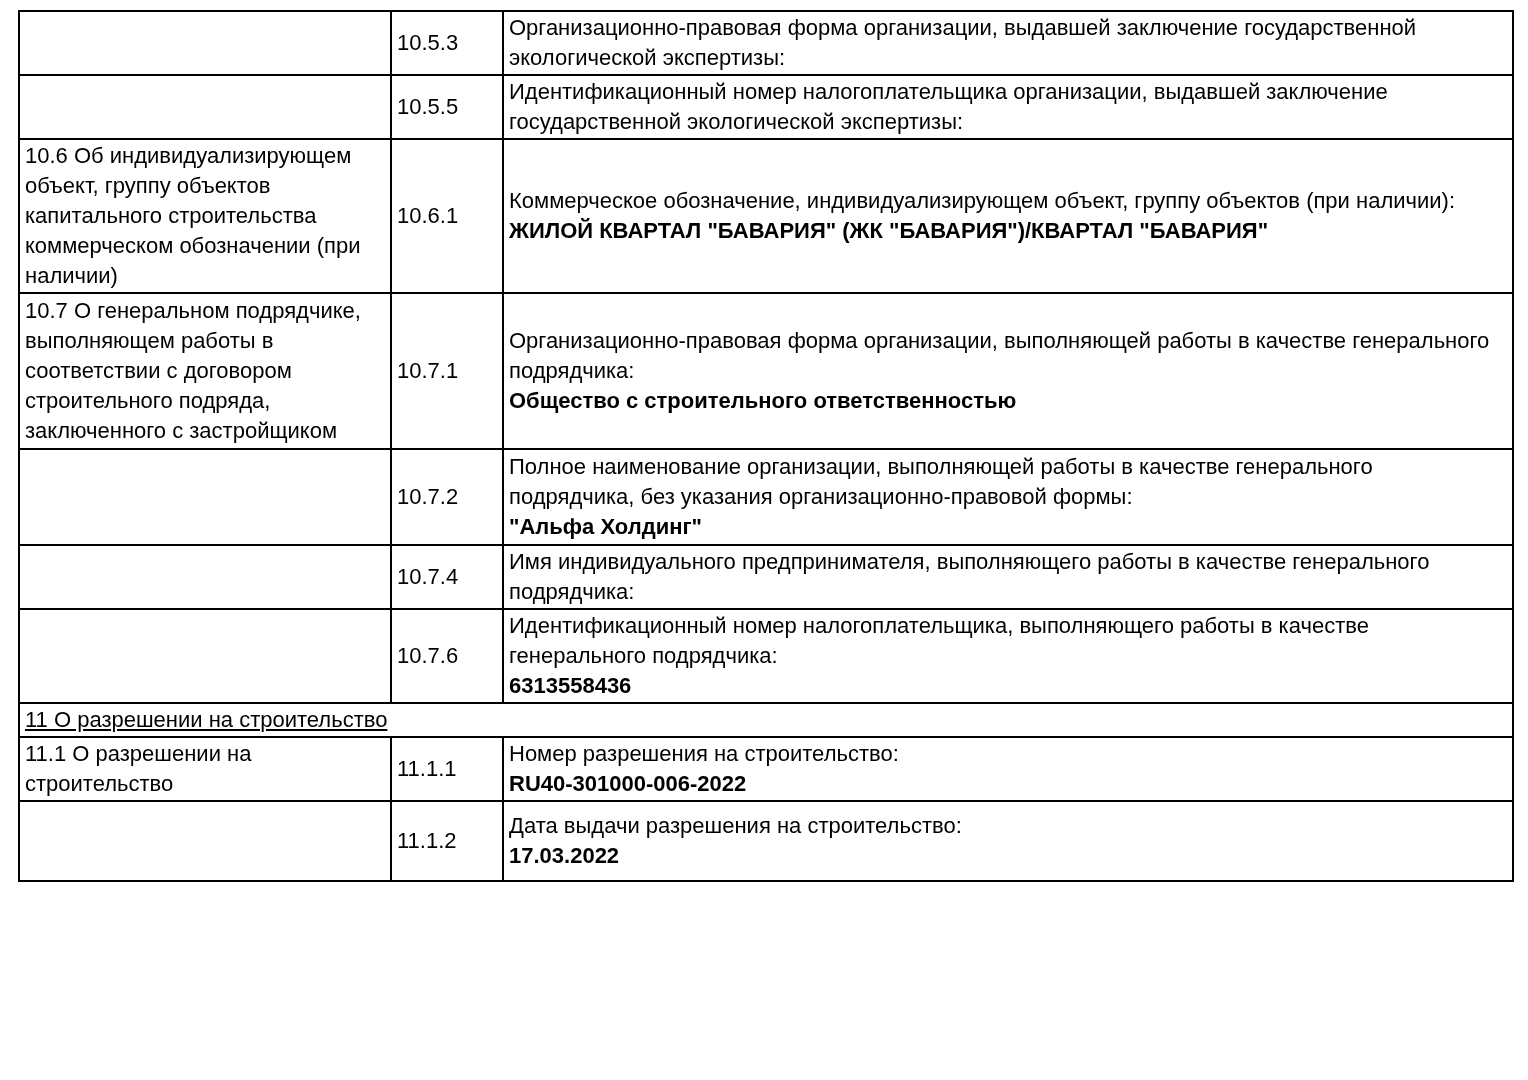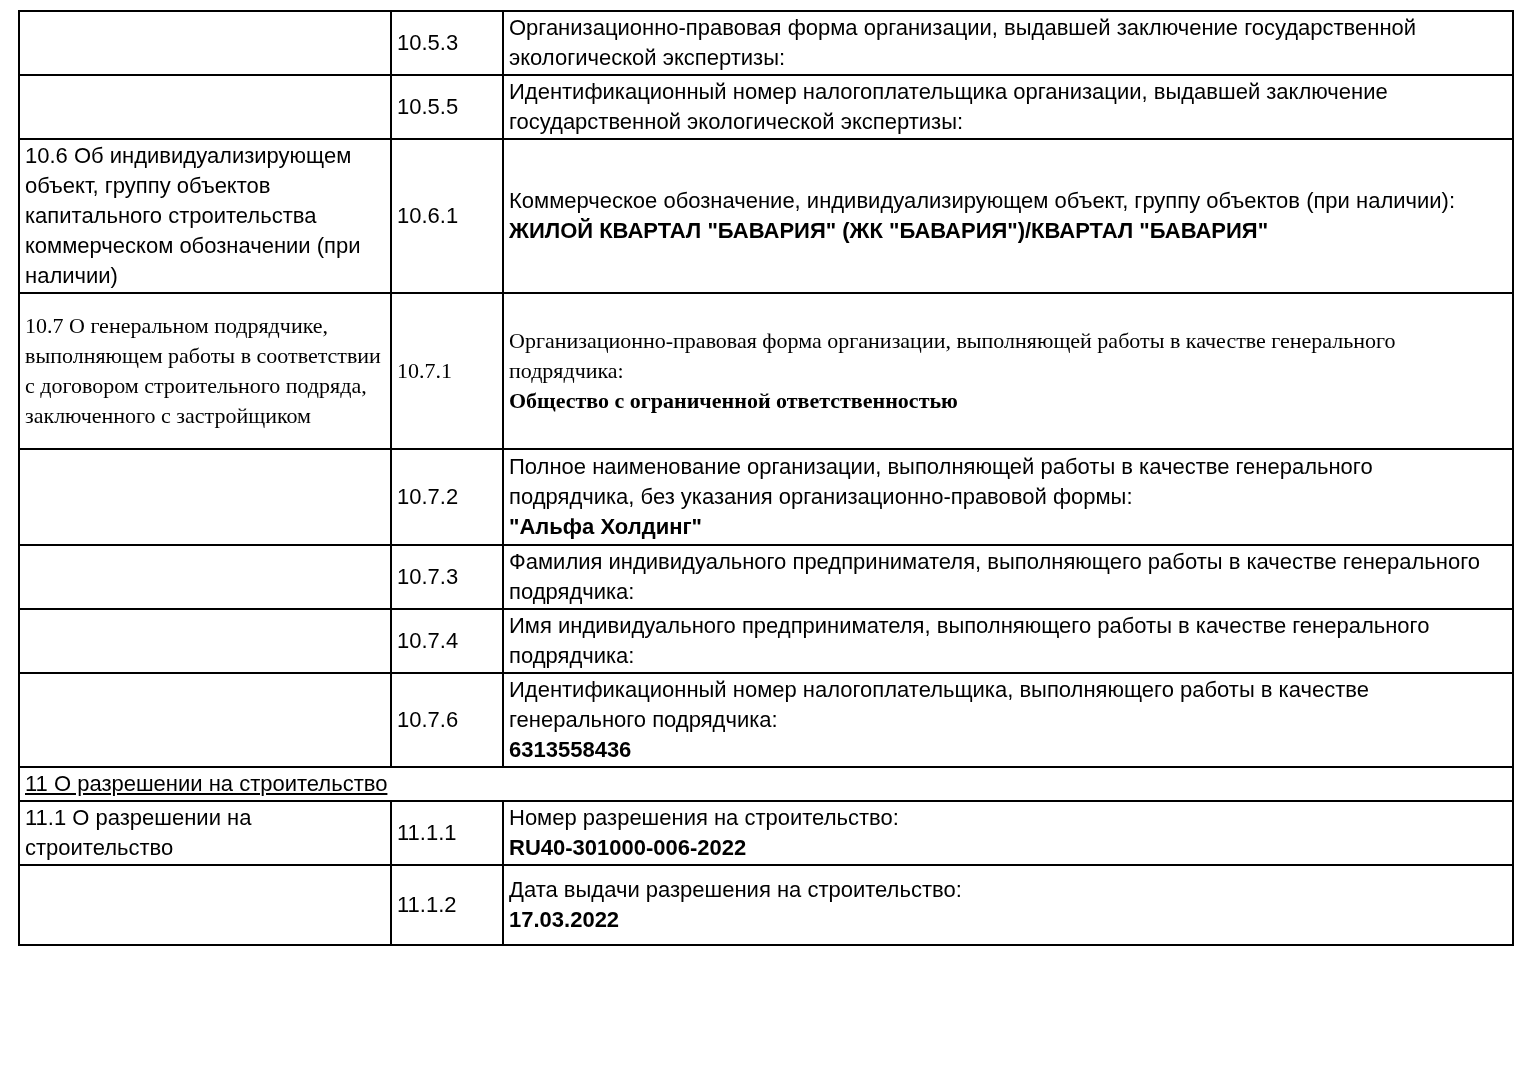--- a/index.html
+++ b/index.html
@@ -36,21 +36,21 @@
   td.sec-header { padding: 1px 5px; text-decoration: underline; }
   .val { font-weight: bold; }
   tr.h32 { height: 32px; }
   tr.h62 { height: 62px; }
   tr.h63 { height: 63px; }
   tr.h64 { height: 64px; }
   tr.h65 { height: 80px; }
   tr.h94 { height: 94px; }
   tr.h96 { height: 96px; }
   tr.h152 { height: 152px; }
-  tr.h156 { height: 156px; font-family: Liberation Serif, serif; }
+  tr.h156 { height: 156px; }
 </style>
 </head>
 <body>
 
 <div class="doc">
   <table class="decl">
     <colgroup>
       <col style="width:372px">
       <col style="width:112px">
       <col style="width:1010px">
@@ -83,41 +83,33 @@
           <div>Коммерческое обозначение, индивидуализирующем объект, группу объектов (при наличии):</div>
           <div class="val">ЖИЛОЙ КВАРТАЛ "БАВАРИЯ" (ЖК "БАВАРИЯ")/КВАРТАЛ "БАВАРИЯ"</div>
         </td>
       </tr>
 
       <tr class="h156">
         <td>10.7 О генеральном подрядчике, выполняющем работы в соответствии с договором строительного подряда, заключенного с застройщиком</td>
         <td class="num">10.7.1</td>
         <td>
           <div>Организационно-правовая форма организации, выполняющей работы в качестве генерального подрядчика:</div>
-          <div class="val">Общество с ограниченной ответственностью</div>
+          <div class="val">Общество с строительного ответственностью</div>
         </td>
       </tr>
 
       <tr class="h96">
         <td></td>
         <td class="num">10.7.2</td>
         <td>
           <div>Полное наименование организации, выполняющей работы в качестве генерального подрядчика, без указания организационно-правовой формы:</div>
           <div class="val">"Альфа Холдинг"</div>
         </td>
       </tr>
 
-      <tr class="h62">
-        <td></td>
-        <td class="num">10.7.3</td>
-        <td>
-          <div>Фамилия индивидуального предпринимателя, выполняющего работы в качестве генерального подрядчика:</div>
-          <div class="val"></div>
-        </td>
-      </tr>
 
       <tr class="h63">
         <td></td>
         <td class="num">10.7.4</td>
         <td>
           <div>Имя индивидуального предпринимателя, выполняющего работы в качестве генерального подрядчика:</div>
           <div class="val"></div>
         </td>
       </tr>
 

